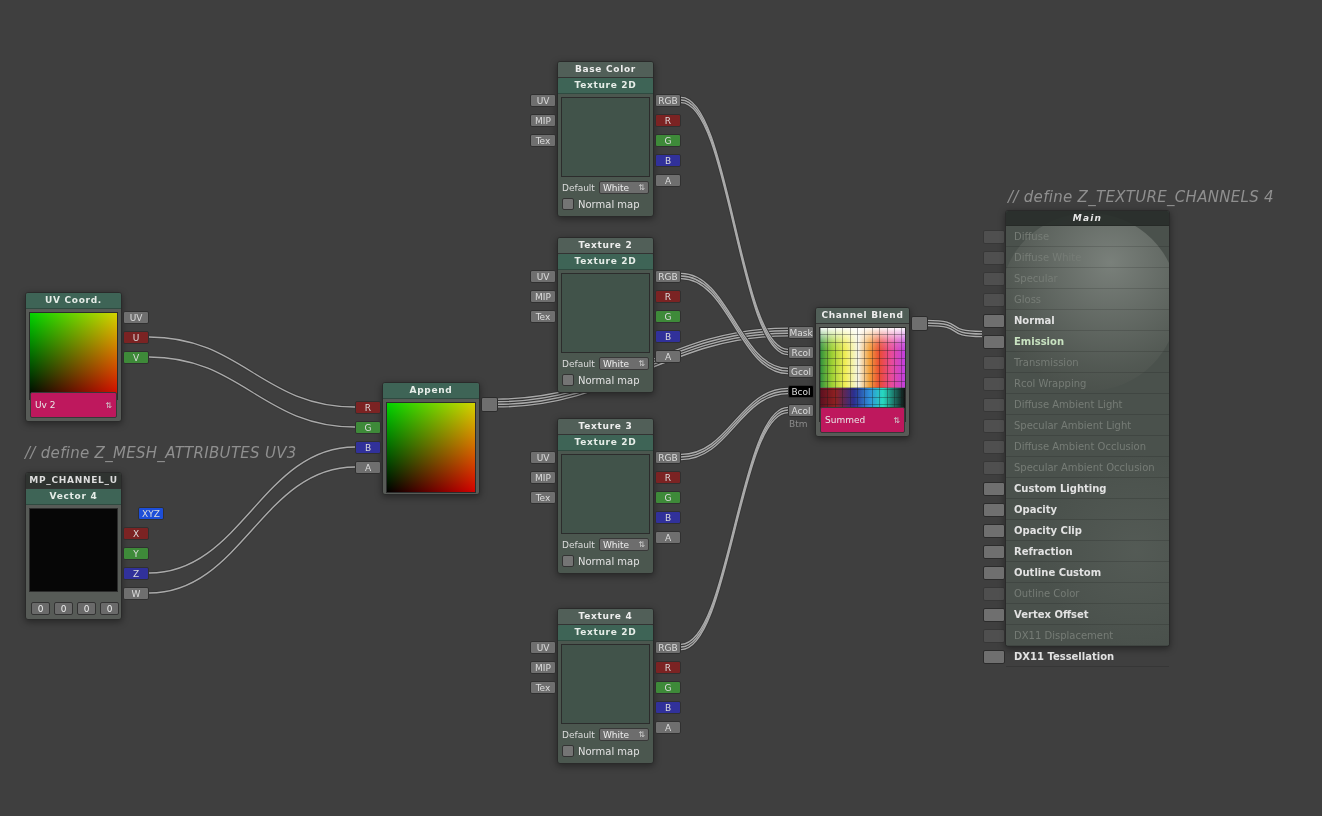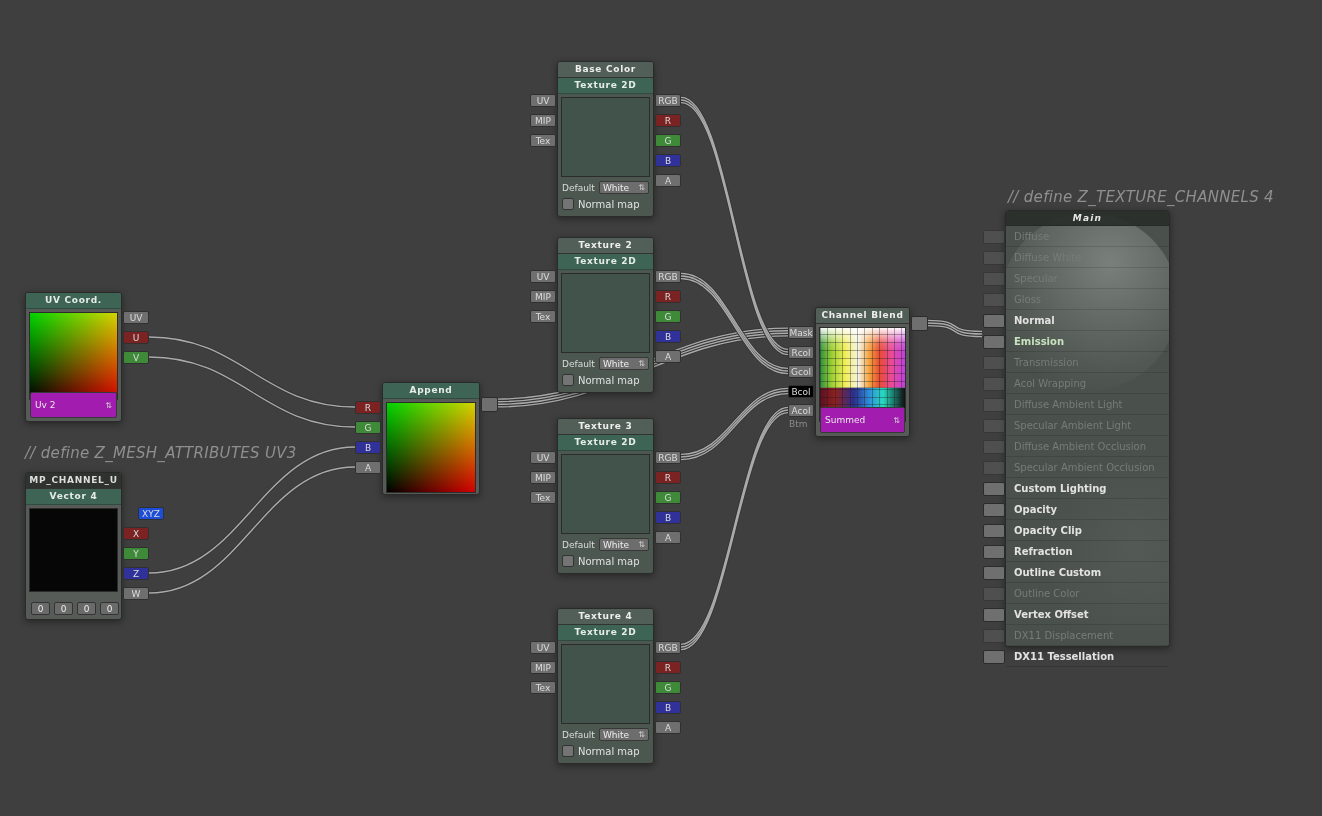--- a/index.html
+++ b/index.html
@@ -24,21 +24,21 @@
   .cb-palette{
     background-image:
       repeating-linear-gradient(90deg, rgba(25,25,25,.35) 0 1px, transparent 1px 7.4px),
       repeating-linear-gradient(0deg, rgba(25,25,25,.35) 0 1px, transparent 1px 7.8px),
       linear-gradient(180deg, rgba(255,255,255,.95) 0%, rgba(255,255,255,.15) 26%, rgba(255,255,255,0) 40%),
       linear-gradient(90deg,#2e8f3e 0%,#9ccf33 14%,#f2ee57 30%,#f5f5e8 45%,#f2a13d 58%,#ea4b33 70%,#e84b9a 84%,#c23fe0 100%),
       linear-gradient(90deg,#5a1020 0%,#8f2020 18%,#2a2f8f 40%,#2e8fd9 58%,#27d9c0 74%,#101010 100%);
     background-size:100% 100%,100% 100%,100% 64%,100% 64%,100% 36%;
     background-position:0 0,0 0,top,top,bottom;
     background-repeat:no-repeat;}
-  .dropdown{position:absolute;left:4px;right:4px;bottom:3px;height:26px;background:#a21caf;border:1px solid #383838;
+  .dropdown{position:absolute;left:4px;right:4px;bottom:3px;height:26px;background:#be185d;border:1px solid #383838;
         border-radius:2px;font-size:9px;color:#e8e8e8;display:flex;align-items:center;justify-content:space-between;
         padding:12px 4px;box-sizing:border-box;}
   .dd-arrow{font-size:8px;color:#cfcfcf;}
   .def-row{display:flex;align-items:center;gap:4px;margin:4px 4px 0;font-size:9px;color:#dcdcdc;}
   .dd-inline{display:flex;align-items:center;justify-content:space-between;width:54px;height:13px;background:#6d6d6d;
         border:1px solid #383838;border-radius:2px;padding:0 3px;font-size:9px;color:#eeeeee;box-sizing:border-box;}
   .nm-row{display:flex;align-items:center;gap:4px;margin:4px 4px 0;font-size:10px;color:#e2e2e2;}
   .checkbox{width:10px;height:10px;background:#747474;border:1px solid #333;border-radius:2px;}
   .chip{position:absolute;z-index:4;width:26px;height:13px;line-height:12px;font-size:9px;text-align:center;
         color:#dcdcdc;border:1px solid #303030;border-radius:2px;box-sizing:border-box;}
@@ -187,21 +187,21 @@
         <div class="main-row">
           <div class="main-conn"></div>
           <div class="main-label highlight">Emission</div>
         </div>
         <div class="main-row inactive">
           <div class="main-conn"></div>
           <div class="main-label">Transmission</div>
         </div>
         <div class="main-row inactive">
           <div class="main-conn"></div>
-          <div class="main-label">Acol Wrapping</div>
+          <div class="main-label">Rcol Wrapping</div>
         </div>
         <div class="main-row inactive">
           <div class="main-conn"></div>
           <div class="main-label">Diffuse Ambient Light</div>
         </div>
         <div class="main-row inactive">
           <div class="main-conn"></div>
           <div class="main-label">Specular Ambient Light</div>
         </div>
         <div class="main-row inactive">

